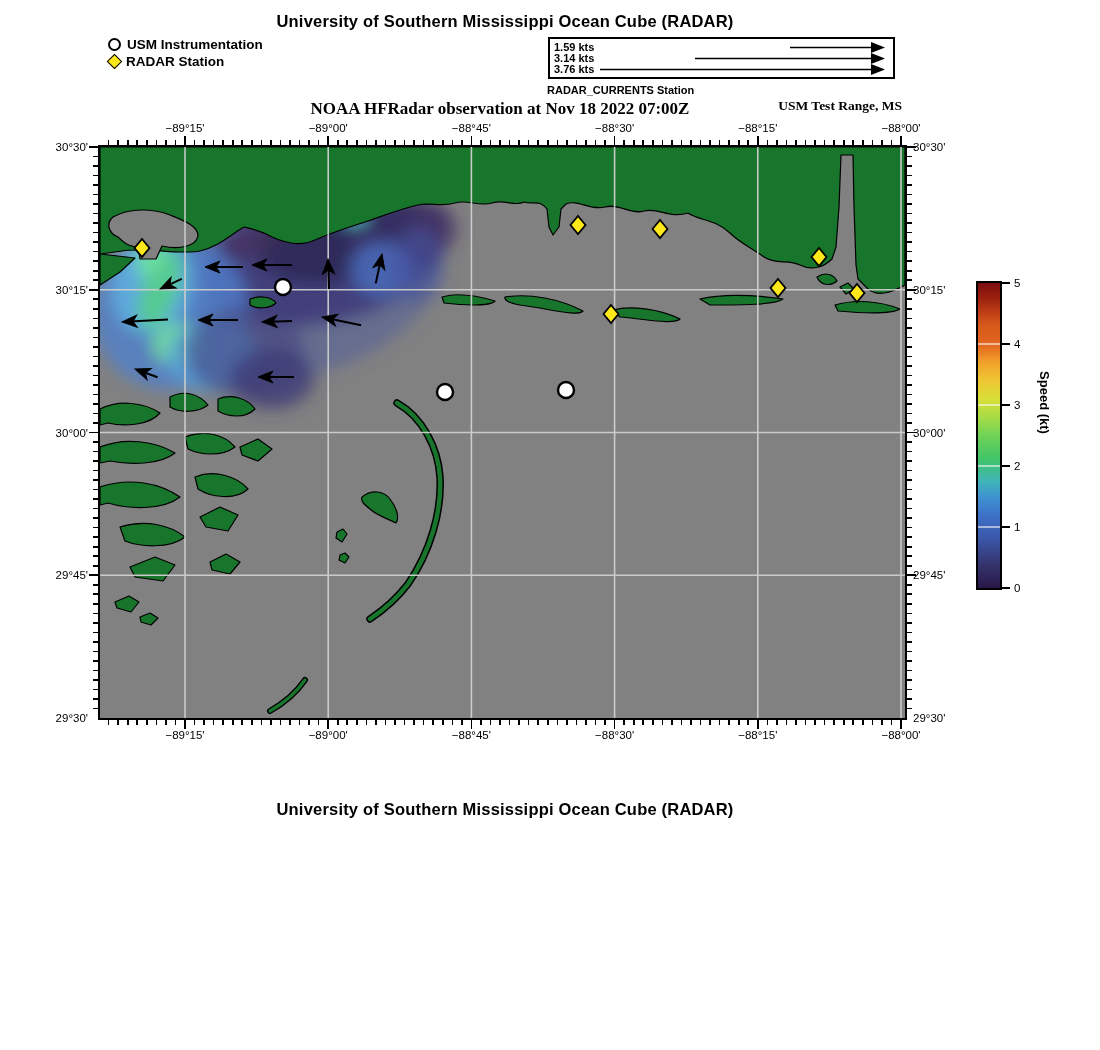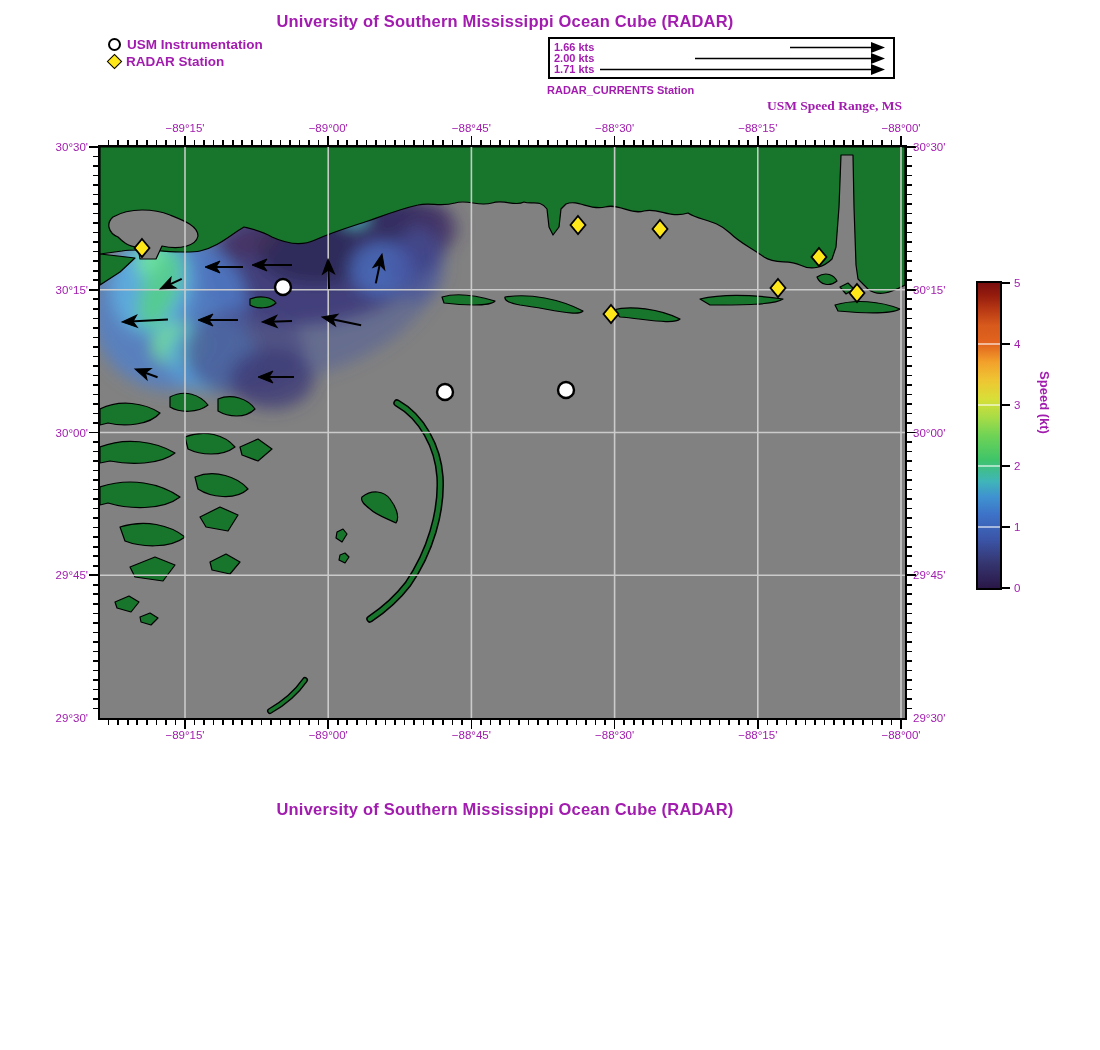--- a/index.html
+++ b/index.html
@@ -1,17 +1,17 @@
 <!DOCTYPE html>
 <html><head>
 <meta charset="utf-8">
 <style>
   html,body{margin:0;padding:0;background:#ffffff;}
   #page{position:relative;width:1100px;height:1050px;background:#ffffff;overflow:hidden;
-        font-family:"Liberation Sans",sans-serif;color:#a21caf;}
+        font-family:"Liberation Sans",sans-serif;color:#000000;}
   .ttl{position:absolute;text-align:center;font-weight:bold;font-size:16.5px;letter-spacing:0.2px;}
   .serif{font-family:"Liberation Serif",serif;}
   .legend-row{position:absolute;display:flex;align-items:center;gap:6px;font-weight:bold;font-size:13.5px;}
   .sym{display:inline-block;width:13px;height:13px;box-sizing:border-box;}
   .sym-circle{border:2.6px solid #000;border-radius:50%;background:#fff;}
   .sym-diamond{background:#ffe81a;border:1.8px solid #000;transform:rotate(45deg);width:11px;height:11px;}
   #vscale-box{position:absolute;left:548px;top:37px;width:347px;height:42px;border:2.2px solid #000;box-sizing:border-box;background:#fff;}
   .vs-label{position:absolute;left:4px;font-weight:bold;font-size:11px;line-height:11px;}
   #vscale-caption{position:absolute;left:547px;top:84px;font-weight:bold;font-size:11px;}
   #subtitle{position:absolute;left:150px;top:99px;width:700px;text-align:center;font-weight:bold;font-size:17px;}
@@ -39,35 +39,36 @@
   <div class="legend-row" style="left:108px;top:37px;">
     <span class="sym sym-circle"></span>
     <span>USM Instrumentation</span>
   </div>
   <div class="legend-row" style="left:108px;top:54px;">
     <span class="sym sym-diamond" style="margin-left:1px;"></span>
     <span>RADAR Station</span>
   </div>
 
   <div id="vscale-box">
-    <div class="vs-label" style="top:3px;">1.66 kts</div>
-    <div class="vs-label" style="top:14px;">2.00 kts</div>
-    <div class="vs-label" style="top:25px;">1.71 kts</div>
+    <div class="vs-label" style="top:3px;">1.59 kts</div>
+    <div class="vs-label" style="top:14px;">3.14 kts</div>
+    <div class="vs-label" style="top:25px;">3.76 kts</div>
     <svg id="vscale-svg" width="343" height="38" style="position:absolute;left:0;top:0;">
         <line x1="240" y1="8.5" x2="325" y2="8.5" stroke="#000" stroke-width="1.6"></line>
         <polygon points="335,8.5 321,3 321,14" fill="#000"></polygon>
         <line x1="145" y1="19.5" x2="325" y2="19.5" stroke="#000" stroke-width="1.6"></line>
         <polygon points="335,19.5 321,14 321,25" fill="#000"></polygon>
         <line x1="50" y1="30.5" x2="325" y2="30.5" stroke="#000" stroke-width="1.6"></line>
         <polygon points="335,30.5 321,25 321,36" fill="#000"></polygon>
       </svg>
   </div>
   <div id="vscale-caption">RADAR_CURRENTS Station</div>
 
-  <div id="range-label" class="serif">USM Speed Range, MS</div>
+  <div id="subtitle" class="serif">NOAA HFRadar observation at Nov 18 2022 07:00Z</div>
+  <div id="range-label" class="serif">USM Test Range, MS</div>
 
   <div id="map-frame">
     <svg id="map-svg" width="805" height="571" viewBox="0 0 805 571">
       <defs>
         <filter id="blur8" x="-40%" y="-40%" width="180%" height="180%">
           <feGaussianBlur stdDeviation="8"></feGaussianBlur>
         </filter>
       </defs>
       <rect x="0" y="0" width="805" height="571" fill="#818181"></rect>
       <g id="field-layer" filter="url(#blur8)">

